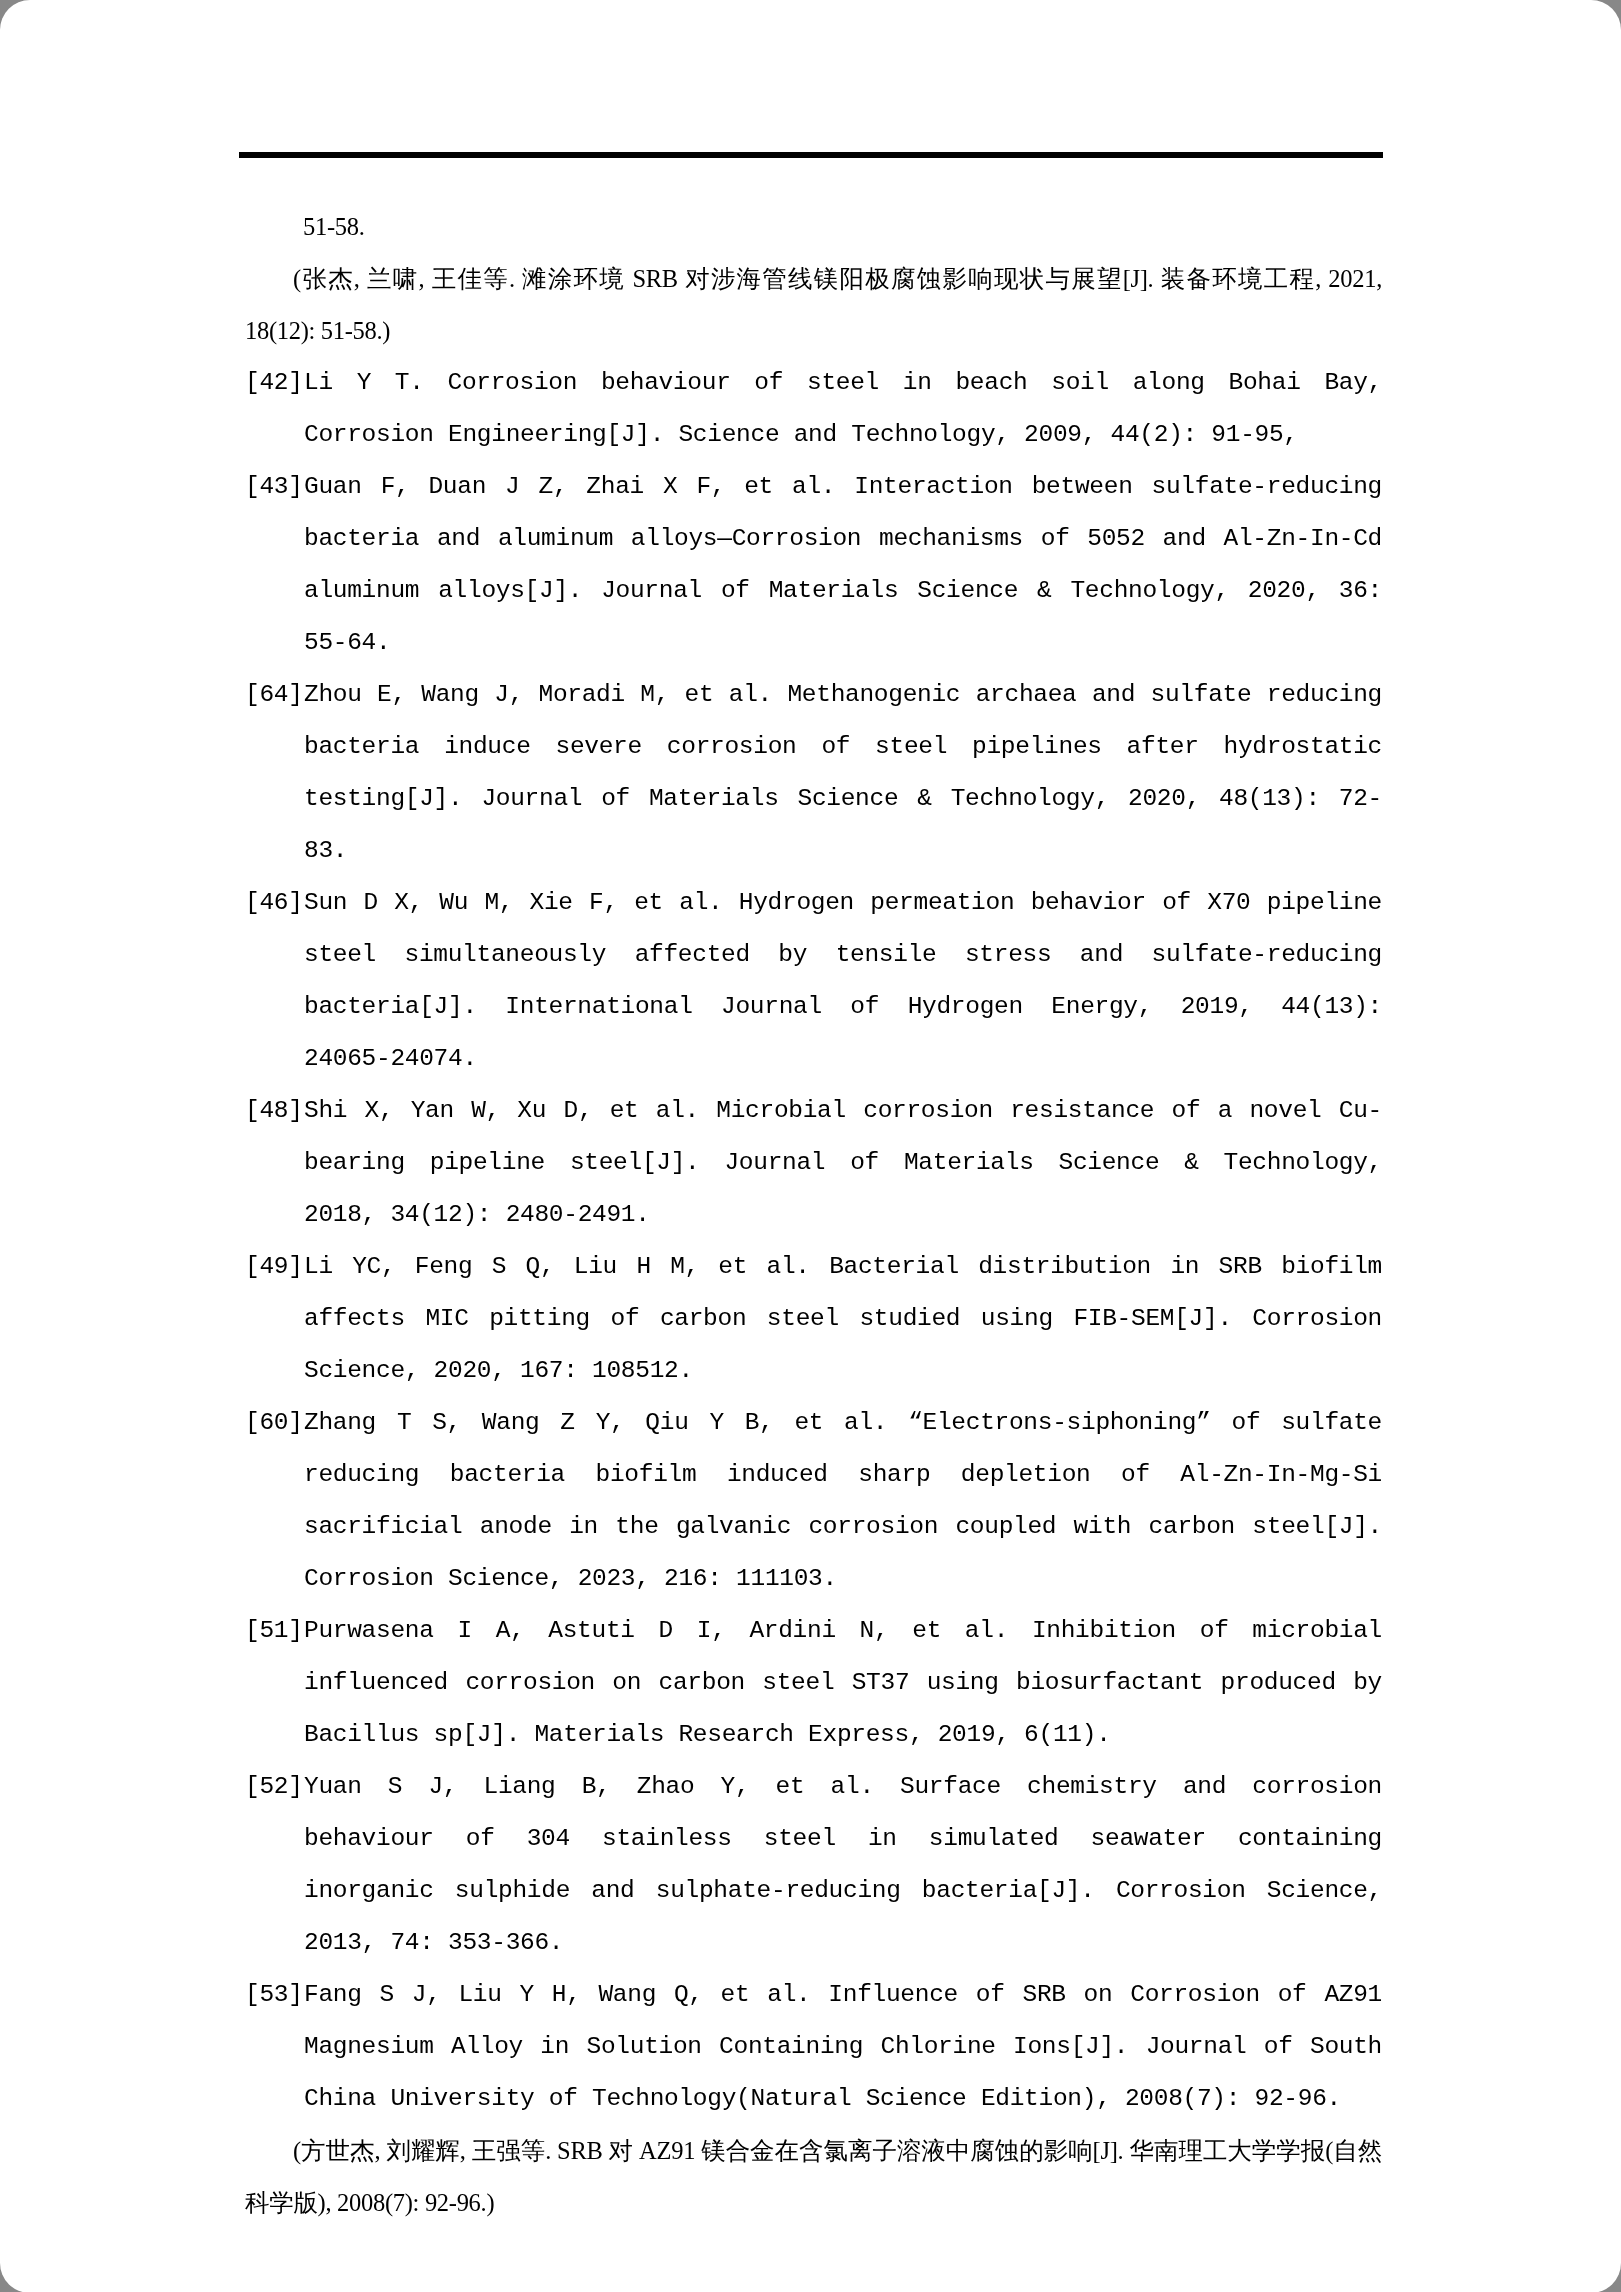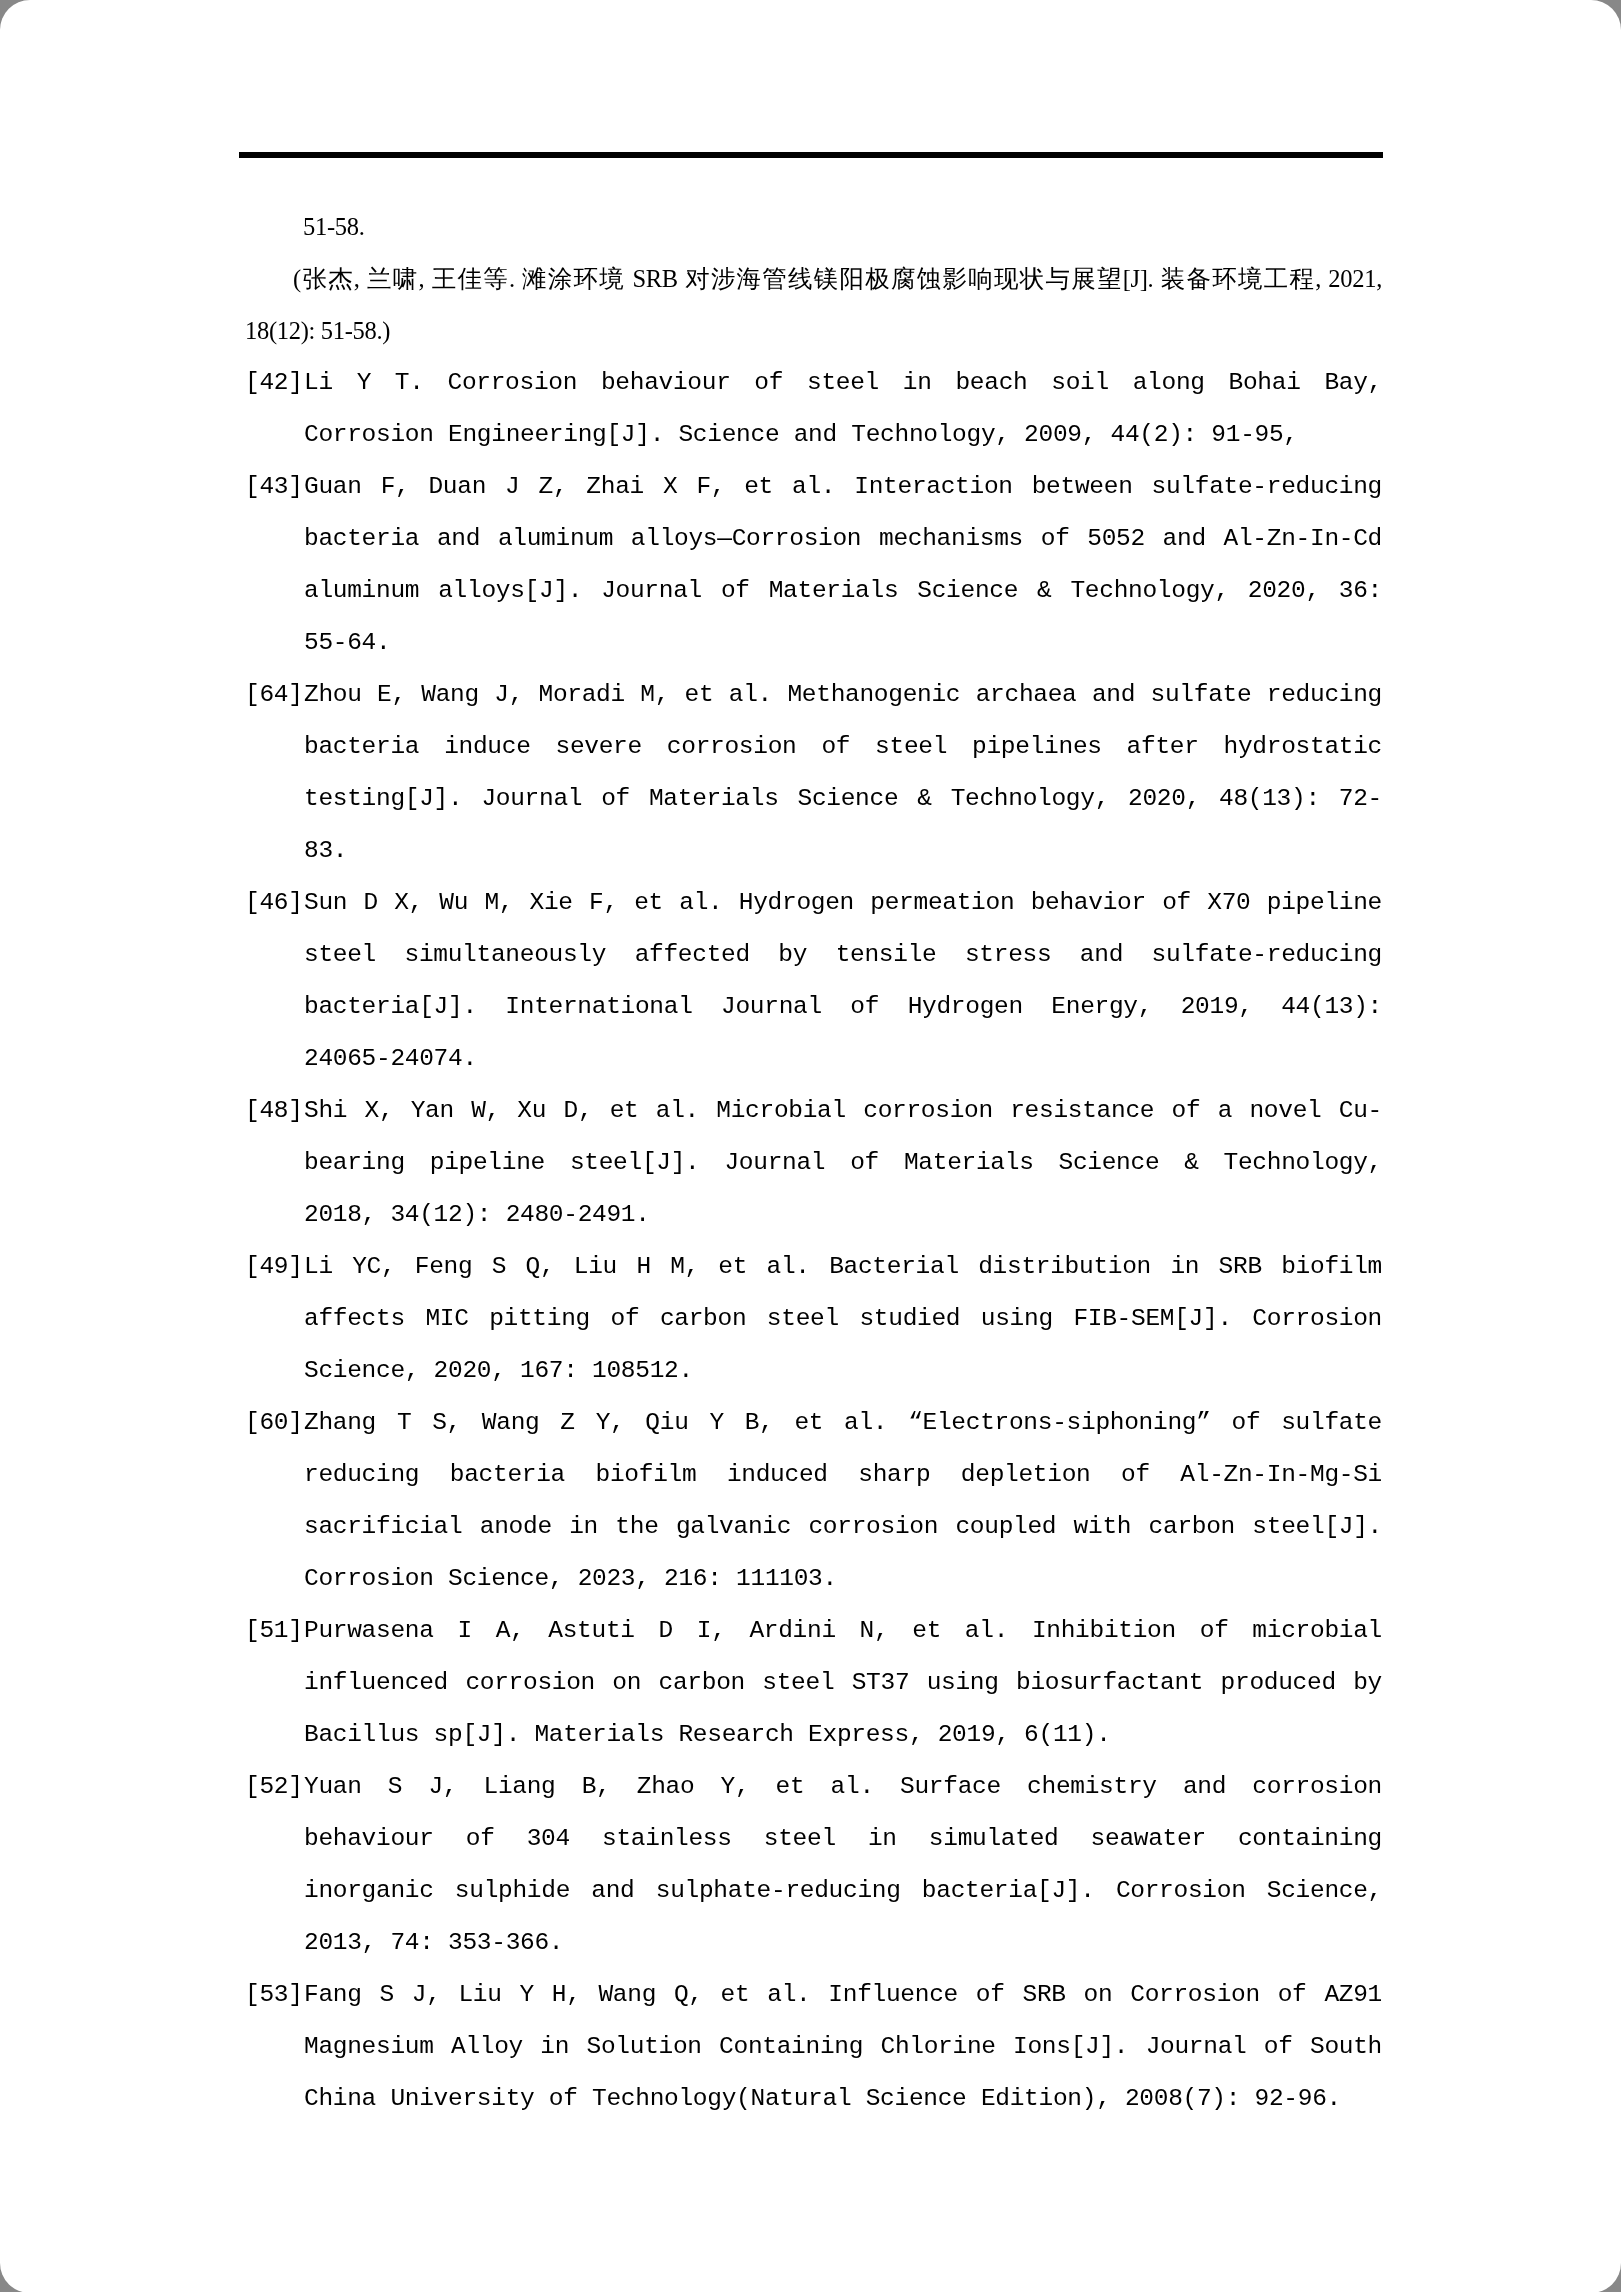--- a/index.html
+++ b/index.html
@@ -68,17 +68,18 @@
     <p class="block ref"><span class="ref-label">[49]</span><span class="ref-text">Li YC, Feng S Q, Liu H M, et al. Bacterial distribution in SRB biofilm affects MIC pitting of carbon steel studied using FIB-SEM[J]. Corrosion Science, 2020, 167: 108512.</span></p>
 
     <p class="block ref"><span class="ref-label">[60]</span><span class="ref-text">Zhang T S, Wang Z Y, Qiu Y B, et al. “Electrons-siphoning” of sulfate reducing bacteria biofilm induced sharp depletion of Al-Zn-In-Mg-Si sacrificial anode in the galvanic corrosion coupled with carbon steel[J]. Corrosion Science, 2023, 216: 111103.</span></p>
 
     <p class="block ref"><span class="ref-label">[51]</span><span class="ref-text">Purwasena I A, Astuti D I, Ardini N, et al. Inhibition of microbial influenced corrosion on carbon steel ST37 using biosurfactant produced by Bacillus sp[J]. Materials Research Express, 2019, 6(11).</span></p>
 
     <p class="block ref"><span class="ref-label">[52]</span><span class="ref-text">Yuan S J, Liang B, Zhao Y, et al. Surface chemistry and corrosion behaviour of 304 stainless steel in simulated seawater containing inorganic sulphide and sulphate-reducing bacteria[J]. Corrosion Science, 2013, 74: 353-366.</span></p>
 
     <p class="block ref"><span class="ref-label">[53]</span><span class="ref-text">Fang S J, Liu Y H, Wang Q, et al. Influence of SRB on Corrosion of AZ91 Magnesium Alloy in Solution Containing Chlorine Ions[J]. Journal of South China University of Technology(Natural Science Edition), 2008(7): 92-96.</span></p>
 
+    <p class="block cn">(方世杰, 刘耀辉, 王强等. SRB 对 AZ91 镁合金在含氯离子溶液中腐蚀的影响[J]. 华南理工大学学报(自然科学版), 2008(7): 92-96.)</p>
 
 
   </main>
 </div>
 
 
 </body></html>

